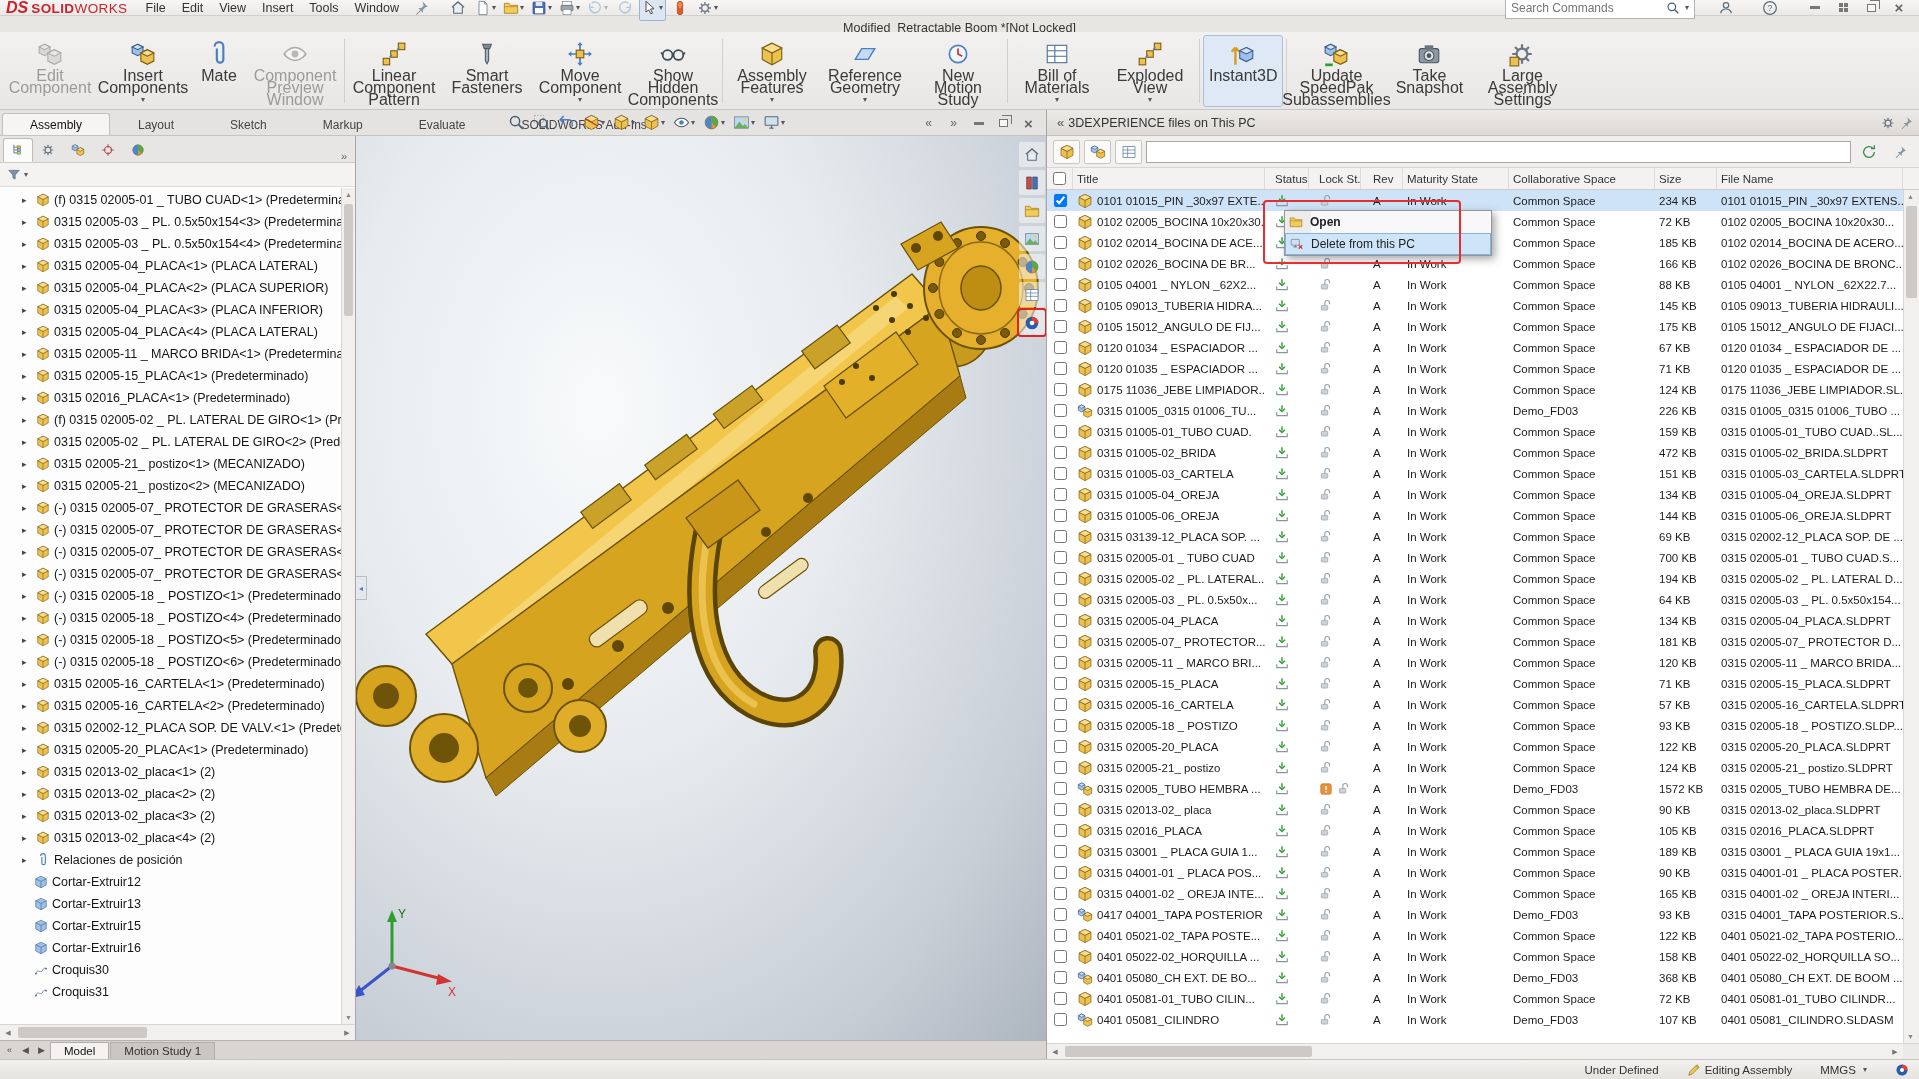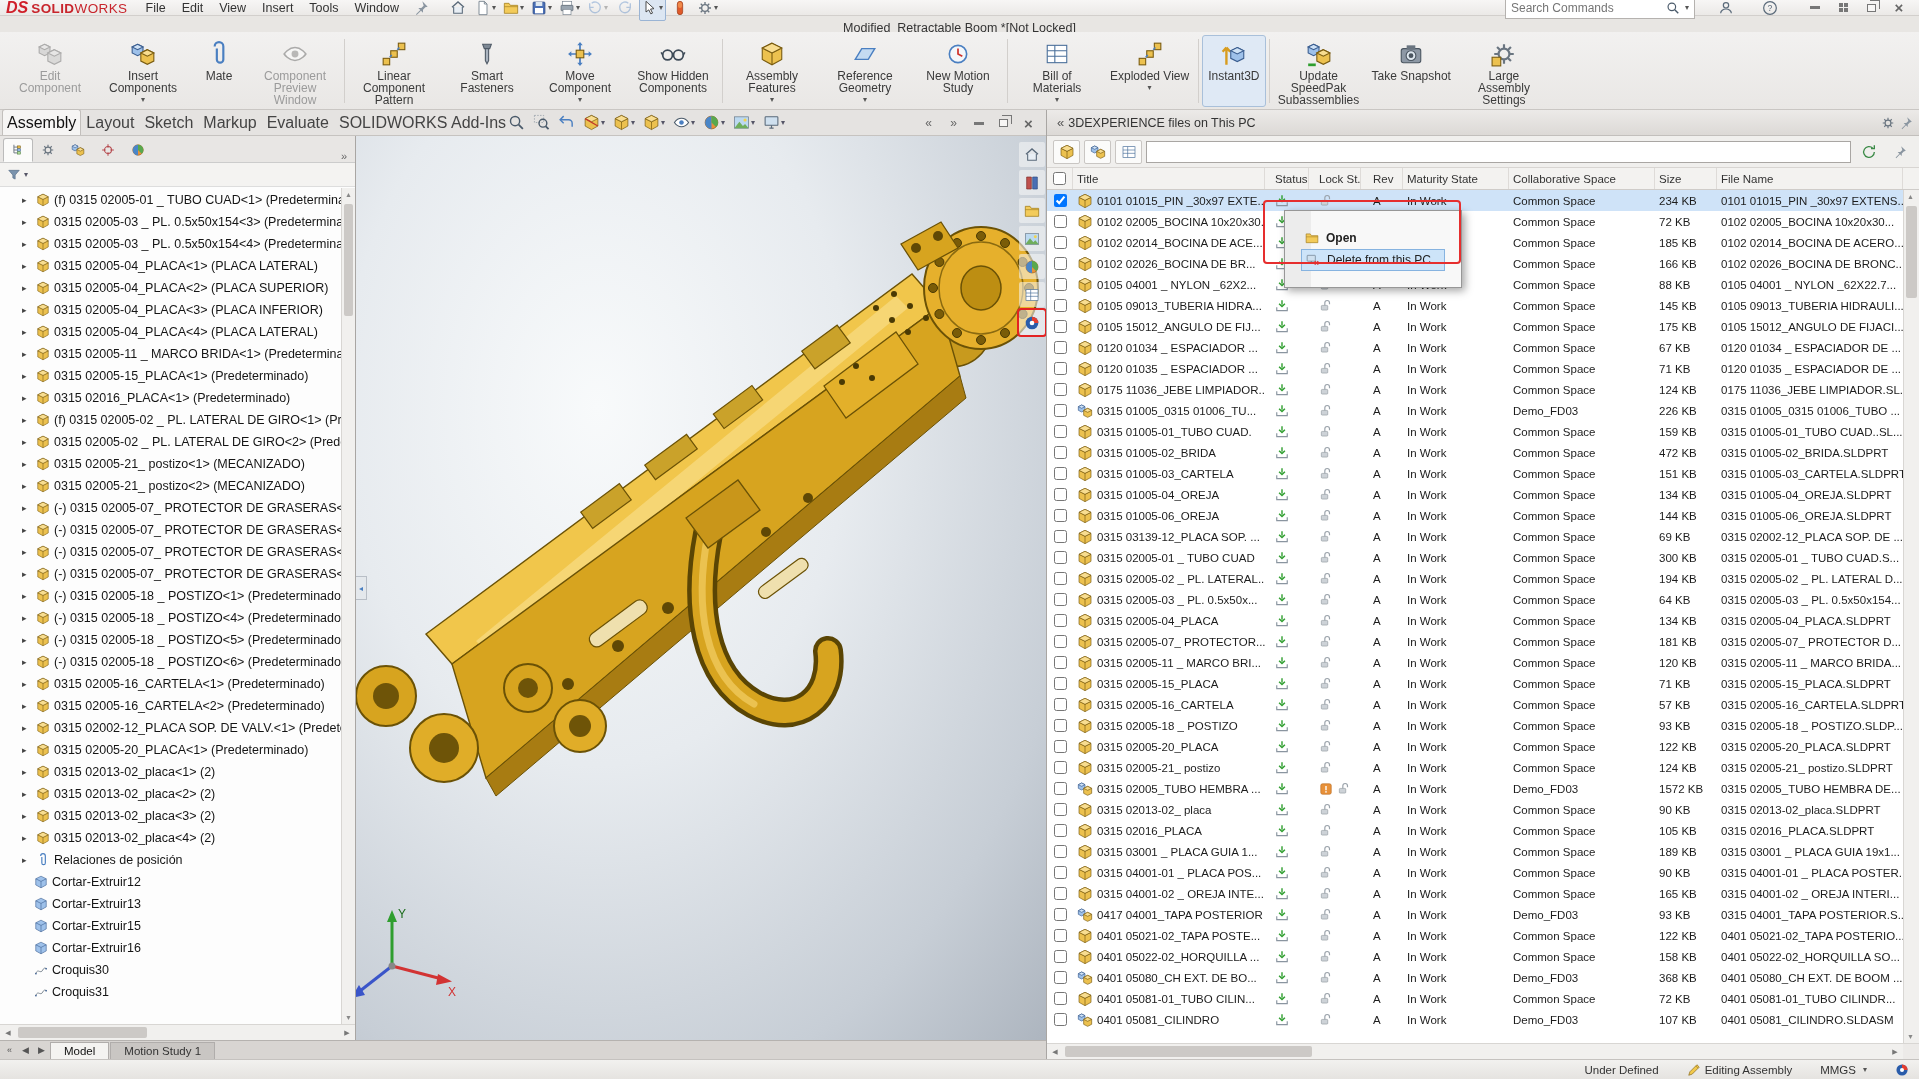--- a/index.html
+++ b/index.html
@@ -33,31 +33,31 @@
   .gi-min{width:10px;height:3px;background:#777}
   .gi-rest{width:9px;height:8px;border:1.5px solid #777;position:relative;background:#f7f6f5}
   .gi-rest::before{content:"";position:absolute;left:2px;top:-5px;width:9px;height:8px;border:1.5px solid #777;border-bottom:none;border-left:none}
   .gi-tile{display:grid;grid-template-columns:4px 4px;gap:1px}
   .gi-tile span{width:4px;height:4px;background:#777}
   .gi-close{font-size:15px;font-weight:bold;color:#666;line-height:1}
 
   
   #ribbon{position:absolute;left:0;top:32px;width:1919px;height:78px;background:linear-gradient(#f2f1f0,#e9e7e5);border-bottom:1px solid #c9c6c3;display:flex;align-items:stretch;padding:3px 4px 2px;gap:1px}
   .rbtn{display:flex;flex-direction:column;align-items:center;justify-content:flex-start;min-width:58px;max-width:92px;padding:5px 5px 2px;border-radius:3px;color:#3a3a3a;border:1px solid transparent}
-  .rlab{font-size:12px;line-height:12px;text-align:center;margin-top:3px}
+  .rlab{font-size:16px;line-height:12px;text-align:center;margin-top:3px}
   .rdrop{font-size:8px;color:#555;margin-top:1px}
   .rbtn.disabled{color:#9b9b9b}
   .rbtn.disabled .ric{opacity:.45;filter:grayscale(1)}
   .rbtn.active{background:#dfe9f5;border-color:#a9c0da}
   .rsep{width:1px;background:#d2cfcc;margin:4px 2px;flex:0 0 auto}
 
   
   #tabband{position:absolute;left:0;top:110px;width:1046px;height:26px;background:#e5e3e1;border-bottom:1px solid #c6c3c0}
   #doctabs{position:absolute;left:2px;bottom:0;display:flex;align-items:flex-end}
-  .dtab{padding:4px 4px 3px;font-size:16px;color:#444;border:1px solid transparent;border-bottom:none}
+  .dtab{padding:4px 27px 3px;font-size:12px;color:#444;border:1px solid transparent;border-bottom:none}
   .dtab.active{background:#f6f5f4;border-color:#c2bfbc;border-radius:3px 3px 0 0;color:#111}
   #headsup{position:absolute;left:505px;top:2px;display:flex;align-items:center;gap:2px}
   .hbtn{display:flex;align-items:center;padding:2px 3px;border-radius:2px}
   .hbtn .ic{width:17px;height:17px}
   .hcar{font-size:8px;color:#556;margin-left:1px}
   #bandctrls{position:absolute;right:6px;top:3px;display:flex;gap:2px}
   .bbtn{width:23px;height:20px;display:flex;align-items:center;justify-content:center;color:#666;font-size:12px}
 
   
   #leftpanel{position:absolute;left:0;top:136px;width:356px;height:904px;background:rgba(251,251,250,.97);border-right:1px solid #a9a6a3;display:flex;flex-direction:column}
@@ -113,21 +113,21 @@
   .c-mat{width:106px}
   .c-space{width:146px}
   .c-size{width:62px}
   .c-file{flex:1}
   #rp-vscroll{position:absolute;right:0;top:80px;bottom:16px;width:16px;background:#f1f0ee;border-left:1px solid #d8d6d3}
   #rp-vscroll .vs-thumb{top:16px;height:92px}
   #rp-hscrollwrap{height:16px;display:flex;flex:0 0 auto}
   #rp-hscroll{flex:1;background:#f1f0ee;border-top:1px solid #d8d6d3;display:flex;align-items:center}
   #rp-hscroll .hs-thumb{width:30%}
   .sb-corner{width:16px;background:#eceae8;border-top:1px solid #d8d6d3}
-  #ctxmenu{position:absolute;left:237px;top:100px;width:178px;background:linear-gradient(90deg,#ececec 0 26px,#f8f8f8 26px);border:1px solid #979797;box-shadow:3px 3px 8px rgba(0,0,0,.35);z-index:40;padding:16px}
+  #ctxmenu{position:absolute;left:237px;top:100px;width:208px;background:linear-gradient(90deg,#ececec 0 26px,#f8f8f8 26px);border:1px solid #979797;box-shadow:3px 3px 8px rgba(0,0,0,.35);z-index:40;padding:0}
   .cmi{height:22px;display:flex;align-items:center;gap:7px;padding:0 8px 0 4px;font-size:12px;color:#222}
   .cmi.bold{font-weight:bold}
   .cmi.sel{background:#cde4f9;border:1px solid #86b3e0}
   #redbox{position:absolute;left:216px;top:90px;width:198px;height:64px;border:2px solid #e62e2e;border-radius:4px;z-index:50;pointer-events:none}
 
   
   #bottomtabs{position:absolute;left:0;top:1040px;width:1046px;height:19px;background:#d8d5d2;border-top:1px solid #b5b2af;display:flex;align-items:center;padding-left:2px;gap:1px;font-size:11.5px}
   .btarr{width:15px;text-align:center;color:#555;font-size:9px}
   .btab{padding:0 13px;height:17px;display:flex;align-items:center;background:#c9c6c3;color:#333;border:1px solid #b0adab;border-bottom:none}
   .btab.active{background:#f4f3f1;color:#111}
@@ -1616,21 +1616,21 @@
             </svg>
           </span>
           <span class="tc c-lock">
             <svg class="ic ic14">
               <use href="#sy-lock"></use>
             </svg>
           </span>
           <span class="tc c-rev">A</span>
           <span class="tc c-mat">In Work</span>
           <span class="tc c-space">Common Space</span>
-          <span class="tc c-size">300 KB</span>
+          <span class="tc c-size">700 KB</span>
           <span class="tc c-file">0315 02005-01 _ TUBO CUAD.S...</span>
         </div>
         <div class="trow">
           <span class="tc c-chk">
             <input type="checkbox" style="">
           </span>
           <span class="tc c-title">
             <svg class="ic">
               <use href="#sy-cube"></use>
             </svg>

